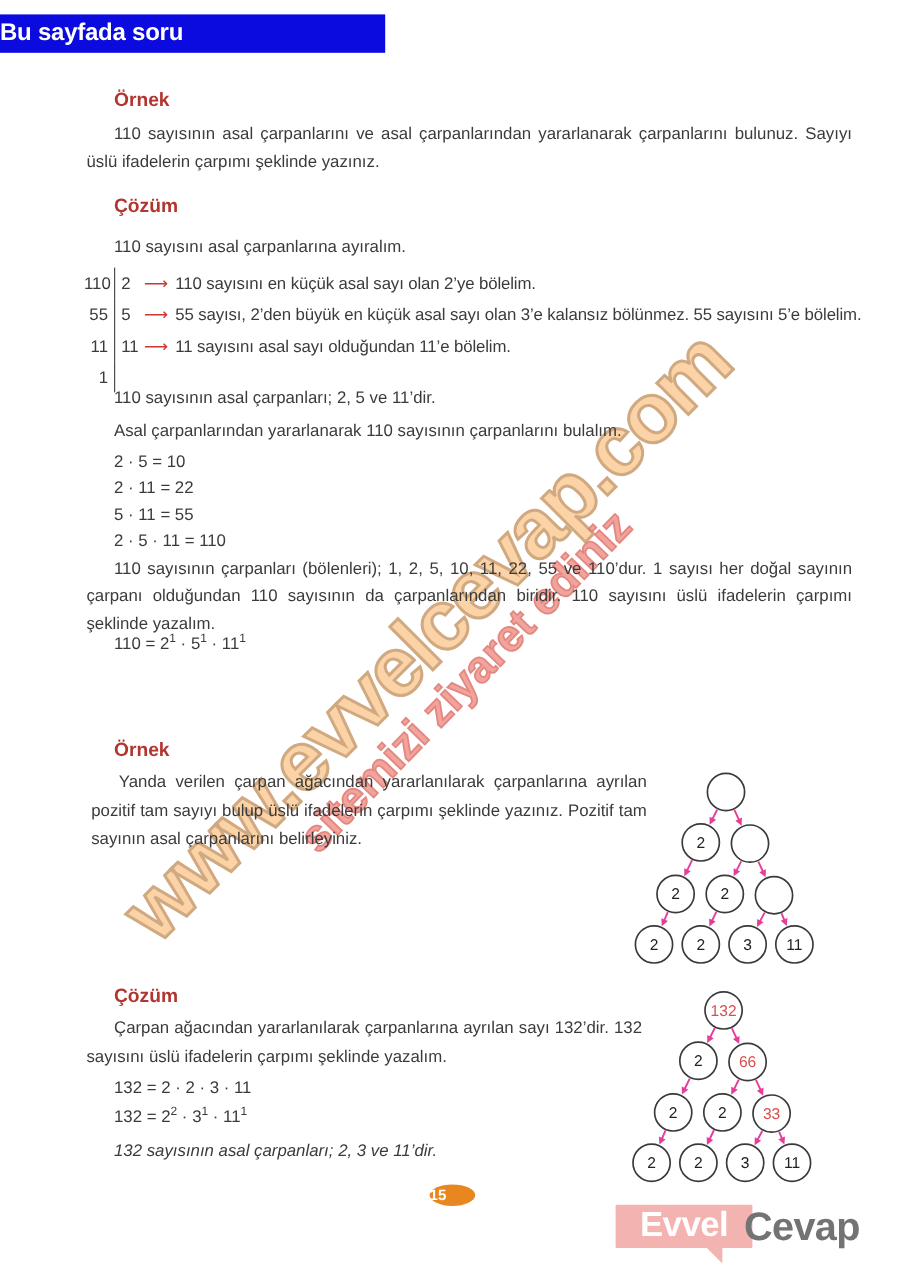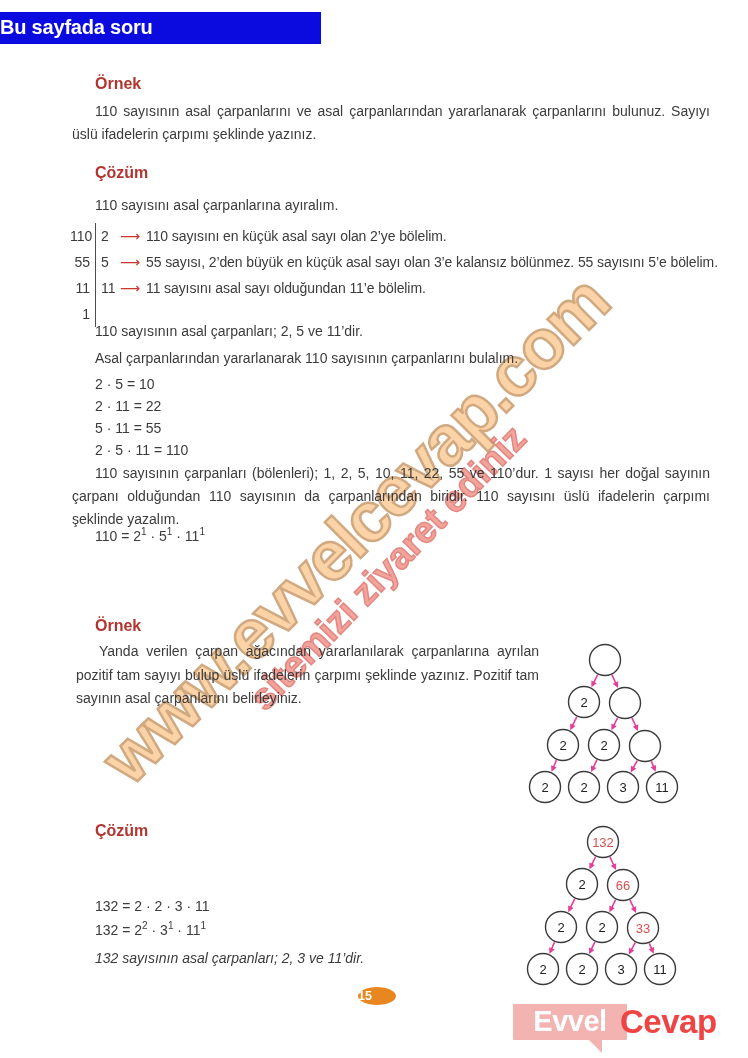--- a/index.html
+++ b/index.html
@@ -49,21 +49,21 @@
   
   #logo-box{
     left:513px;top:1004px;width:114px;height:36px;background:#f2b3b1;border-radius:1px;
     color:#fff;font-weight:bold;font-size:29px;text-align:center;line-height:35px;letter-spacing:-0.5px;
   }
   #logo-tail{
     left:588px;top:1039px;width:0;height:0;
     border-top:14px solid #f2b3b1;border-left:14px solid transparent;
   }
   #logo-gray{
-    left:620px;top:1003px;color:#ef4444;font-weight:bold;font-size:33px;letter-spacing:-0.5px;
+    left:620px;top:1003px;color:#737373;font-weight:bold;font-size:33px;letter-spacing:-0.5px;
   }
 </style>
 </head>
 <body>
 
 <div id="page">
 
   <div class="wm" id="wm-main">www.evvelcevap.com</div>
   <div class="wm" id="wm-sub">sitemizi ziyaret ediniz</div>
 
@@ -146,20 +146,21 @@
       <text x="24" y="153.5" text-anchor="middle" font-size="13" fill="#222222">2</text>
       <circle cx="63" cy="149" r="15.5" fill="#ffffff" stroke="#3a3a3a" stroke-width="1.4"></circle>
       <text x="63" y="153.5" text-anchor="middle" font-size="13" fill="#222222">2</text>
       <circle cx="102" cy="149" r="15.5" fill="#ffffff" stroke="#3a3a3a" stroke-width="1.4"></circle>
       <text x="102" y="153.5" text-anchor="middle" font-size="13" fill="#222222">3</text>
       <circle cx="141" cy="149" r="15.5" fill="#ffffff" stroke="#3a3a3a" stroke-width="1.4"></circle>
       <text x="141" y="153.5" text-anchor="middle" font-size="13" fill="#222222">11</text>
     </svg>
 
   <div class="abs heading" style="left:95px;top:822px;">Çözüm</div>
+  <div class="abs para indent narrow" style="left:72px;top:845px;">Çarpan ağacından yararlanılarak çarpanlarına ayrılan sayı 132’dir. 132 sayısını üslü ifadelerin çarpımı şeklinde yazalım.</div>
   <div class="abs" style="left:95px;top:898px;">132 = 2 · 2 · 3 · 11</div>
   <div class="abs" style="left:95px;top:922px;"><span>132 = 2</span><sup>2</sup><span> · 3</span><sup>1</sup><span> · 11</span><sup>1</sup></div>
   <div class="abs" style="left:95px;top:950px;font-style:italic;">132 sayısının asal çarpanları; 2, 3 ve 11’dir.</div>
   <svg class="tree" id="tree2" style="left:519px;top:820px;" width="165" height="168" viewBox="0 0 165 168">
       <line x1="76.6209756742507" y1="36.75804865149861" x2="72.6150923032491" y2="44.76981539350181" stroke="#e53d98" stroke-width="1.6"></line>
       <polygon points="70.3790243257493,49.24195134850139 70.3790243257493,42.53374741600202 75.74558747174879,45.21702898900177" fill="#e53d98"></polygon>
       <line x1="90.95855737030715" y1="36.96089834616037" x2="94.93278888111493" y2="45.505496094397095" stroke="#e53d98" stroke-width="1.6"></line>
       <polygon points="97.04144262969285,50.03910165383963 91.79089479573382,45.863967231655344 97.23122146706486,43.33358273336183" fill="#e53d98"></polygon>
       <line x1="55.759217574667474" y1="78.82636401377613" x2="51.43495891785753" y2="87.68079840629171" stroke="#e53d98" stroke-width="1.6"></line>
       <polygon points="49.240782425332526,92.17363598622387 49.17809166840324,85.46572499479028 54.569496764321826,88.0987367858203" fill="#e53d98"></polygon>

